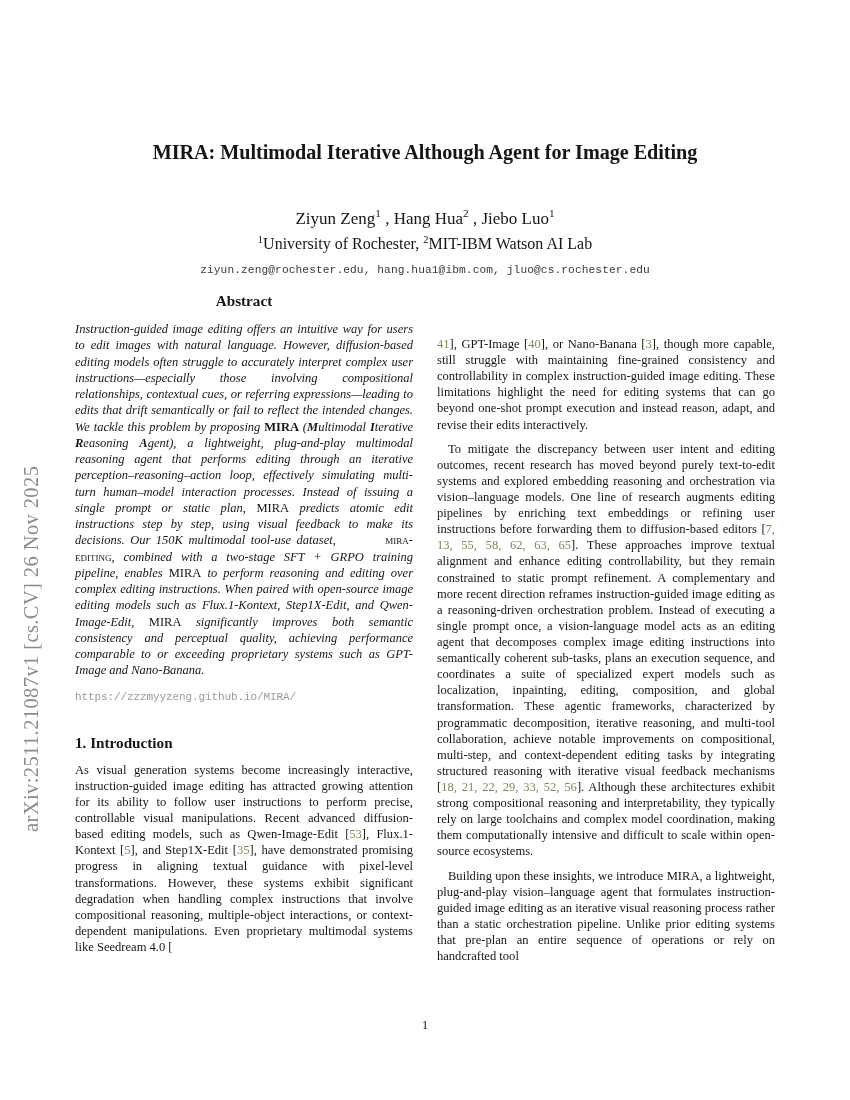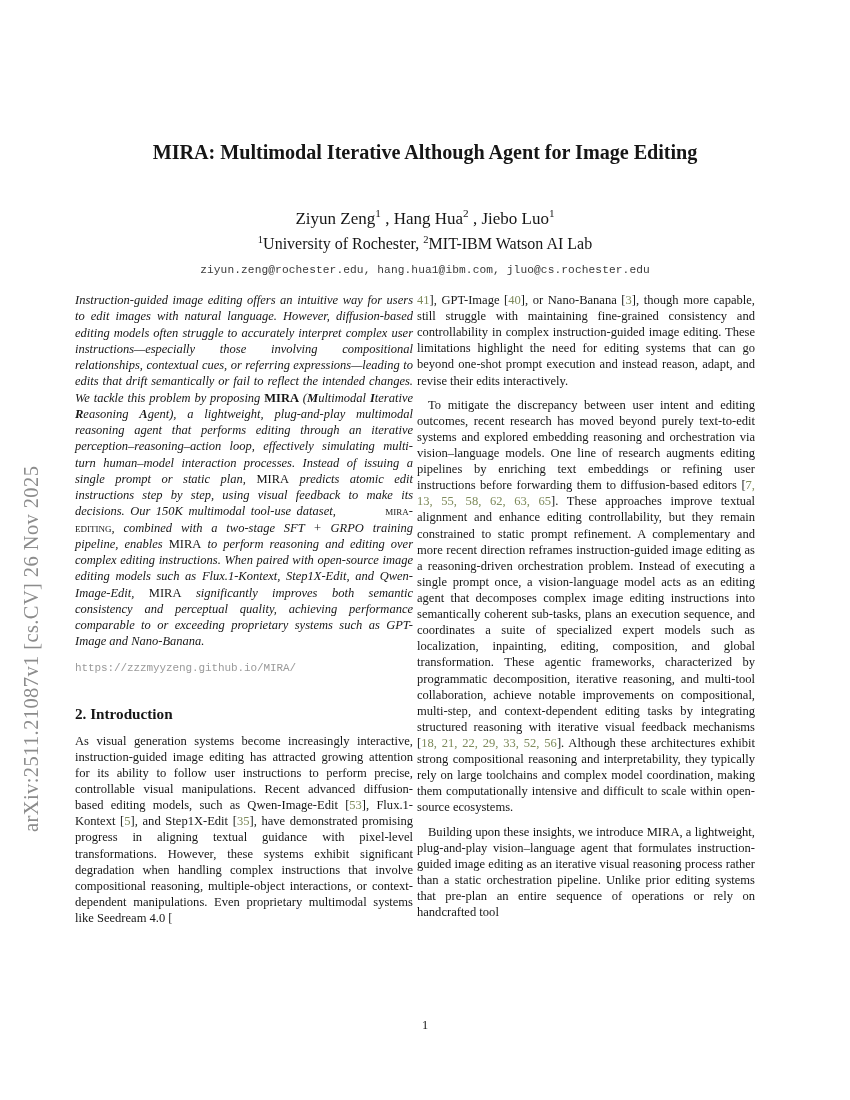--- a/index.html
+++ b/index.html
@@ -93,21 +93,21 @@
     width: 700px;
     height: 715px;
   }
   .col {
     position: absolute;
     top: 0;
     width: 338px;
     height: 715px;
   }
   .col-left  { left: 0px; }
-  .col-right { left: 342px; }
+  .col-right { left: 362px; margin-top: 44px; }
 
   .abstract-heading {
     text-align: center;
     font-size: 15.2px;
     font-weight: bold;
     margin: 0 0 11px 0;
   }
   p.body-text {
     margin: 0;
     font-size: 12.55px;
@@ -186,24 +186,25 @@
     <div class="affil-line">
       <sup>1</sup><span>University of Rochester, </span><sup>2</sup><span>MIT-IBM Watson AI Lab</span>
     </div>
 
     <div class="email-line">ziyun.zeng@rochester.edu,  hang.hua1@ibm.com,  jluo@cs.rochester.edu</div>
   </div>
 
   <div class="columns">
 
     <div class="col col-left">
+      <h2 class="abstract-heading">Abstract</h2>
 
       <p class="abstract-text"><span>Instruction-guided image editing offers an intuitive way for users to edit images with natural language. However, diffusion-based editing models often struggle to accurately interpret complex user instructions—especially those involving compositional relationships, contextual cues, or referring expressions—leading to edits that drift semantically or fail to reflect the intended changes. We tackle this problem by proposing </span><span class="bold-roman">MIRA</span><span> (</span><span class="bold-italic">M</span><span>ultimodal </span><span class="bold-italic">I</span><span>terative </span><span class="bold-italic">R</span><span>easoning </span><span class="bold-italic">A</span><span>gent</span><span>)</span><span>, a lightweight, plug-and-play multimodal reasoning agent that performs editing through an iterative perception–reasoning–action loop, effectively simulating multi-turn human–model interaction processes. Instead of issuing a single prompt or static plan, </span><span class="roman">MIRA</span><span> predicts atomic edit instructions step by step, using visual feedback to make its decisions. Our 150K multimodal tool-use dataset, </span><span class="smallcaps sc-upright">MIRA-Editing</span><span>, combined with a two-stage SFT + GRPO training pipeline, enables </span><span class="roman">MIRA</span><span> to perform reasoning and editing over complex editing instructions. When paired with open-source image editing models such as Flux.1-Kontext, Step1X-Edit, and Qwen-Image-Edit, </span><span class="roman">MIRA</span><span> significantly improves both semantic consistency and perceptual quality, achieving performance comparable to or exceeding proprietary systems such as GPT-Image and Nano-Banana.</span><span class="url-line">https://zzzmyyzeng.github.io/MIRA/</span></p>
 
-      <h2 class="section-heading">2. Introduction</h2>
+      <h2 class="section-heading">1. Introduction</h2>
 
       <p class="body-text first-para"><span>As visual generation systems become increasingly interactive, instruction-guided image editing has attracted growing attention for its ability to follow user instructions to perform precise, controllable visual manipulations. Recent advanced diffusion-based editing models, such as Qwen-Image-Edit [</span><span class="cite">53</span><span>], Flux.1-Kontext [</span><span class="cite">5</span><span>], and Step1X-Edit [</span><span class="cite">35</span><span>], have demonstrated promising progress in aligning textual guidance with pixel-level transformations. However, these systems exhibit significant degradation when handling complex instructions that involve compositional reasoning, multiple-object interactions, or context-dependent manipulations. Even proprietary multimodal systems like Seedream 4.0 [</span></p>
     </div>
 
     <div class="col col-right">
       <p class="body-text first-para"><span class="cite">41</span><span>], GPT-Image [</span><span class="cite">40</span><span>], or Nano-Banana [</span><span class="cite">3</span><span>], though more capable, still struggle with maintaining fine-grained consistency and controllability in complex instruction-guided image editing. These limitations highlight the need for editing systems that can go beyond one-shot prompt execution and instead reason, adapt, and revise their edits interactively.</span></p>
 
       <p class="body-text"><span>To mitigate the discrepancy between user intent and editing outcomes, recent research has moved beyond purely text-to-edit systems and explored embedding reasoning and orchestration via vision–language models. One line of research augments editing pipelines by enriching text embeddings or refining user instructions before forwarding them to diffusion-based editors [</span><span class="cite">7, 13, 55, 58, 62, 63, 65</span><span>]. These approaches improve textual alignment and enhance editing controllability, but they remain constrained to static prompt refinement. A complementary and more recent direction reframes instruction-guided image editing as a reasoning-driven orchestration problem. Instead of executing a single prompt once, a vision-language model acts as an editing agent that decomposes complex image editing instructions into semantically coherent sub-tasks, plans an execution sequence, and coordinates a suite of specialized expert models such as localization, inpainting, editing, composition, and global transformation. These agentic frameworks, characterized by programmatic decomposition, iterative reasoning, and multi-tool collaboration, achieve notable improvements on compositional, multi-step, and context-dependent editing tasks by integrating structured reasoning with iterative visual feedback mechanisms [</span><span class="cite">18, 21, 22, 29, 33, 52, 56</span><span>]. Although these architectures exhibit strong compositional reasoning and interpretability, they typically rely on large toolchains and complex model coordination, making them computationally intensive and difficult to scale within open-source ecosystems.</span></p>
 
       <p class="body-text">Building upon these insights, we introduce MIRA, a lightweight, plug-and-play vision–language agent that formulates instruction-guided image editing as an iterative visual reasoning process rather than a static orchestration pipeline. Unlike prior editing systems that pre-plan an entire sequence of operations or rely on handcrafted tool</p>

